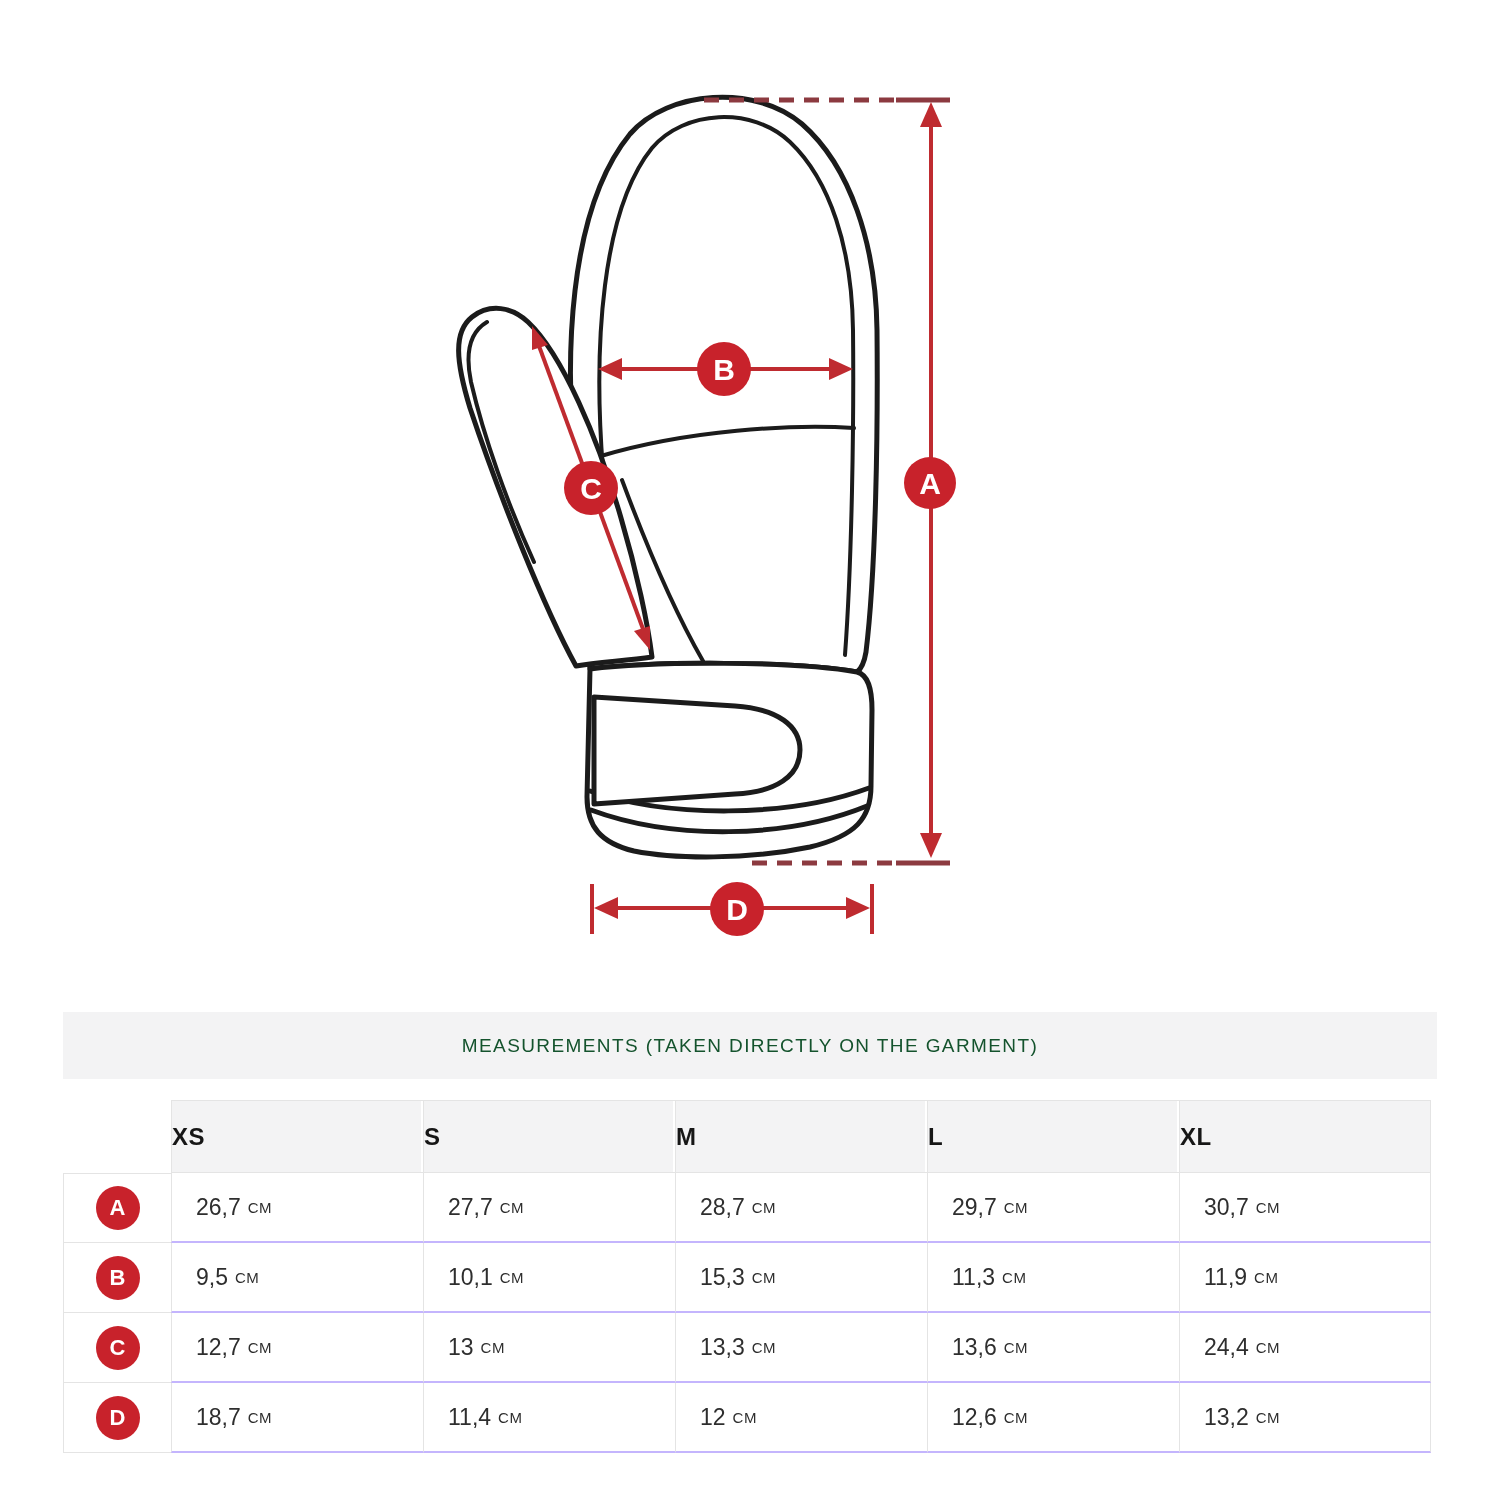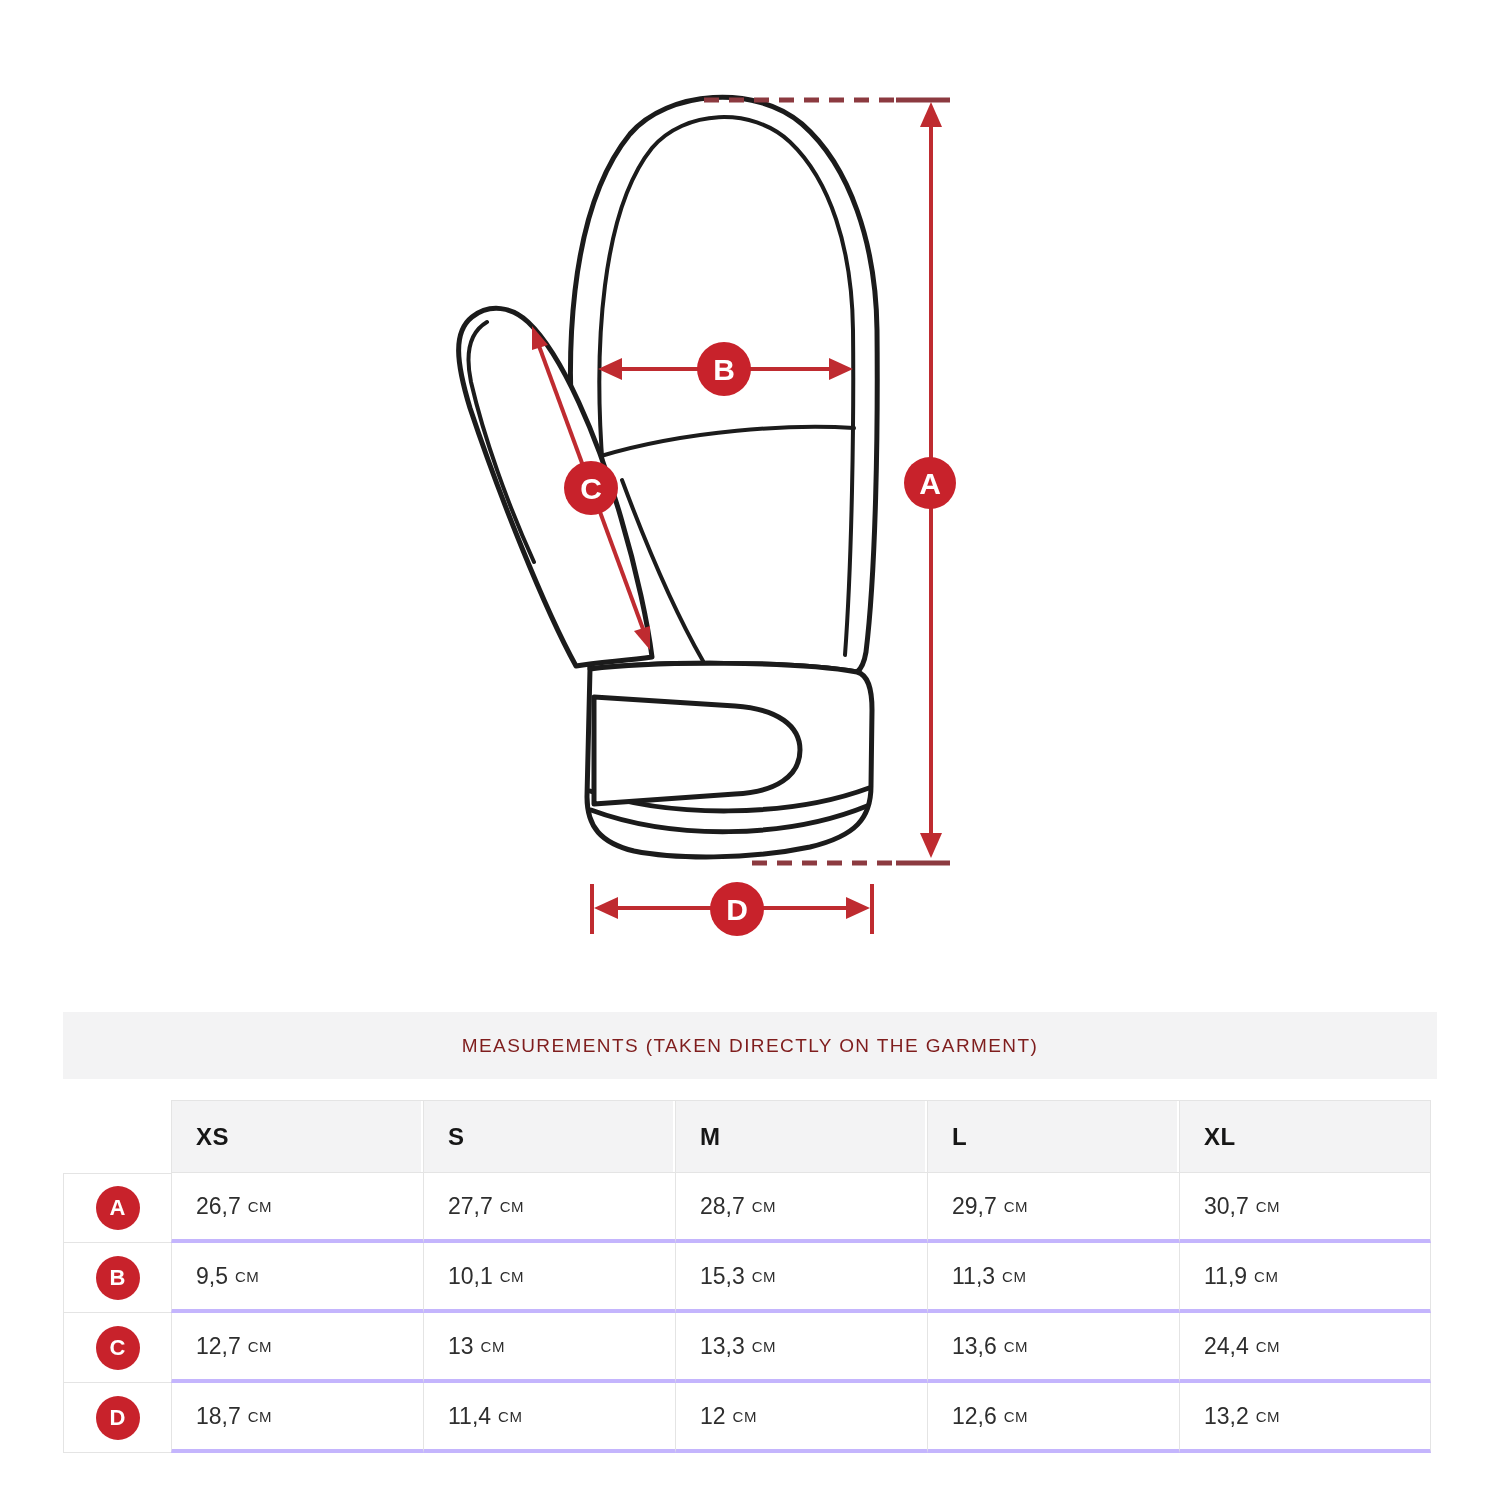--- a/index.html
+++ b/index.html
@@ -8,44 +8,44 @@
     position:relative; width:1500px; height:1500px; background:#ffffff;
     font-family:"Liberation Sans", sans-serif; overflow:hidden;
   }
   .diagram-svg { position:absolute; left:400px; top:50px; width:700px; height:920px; }
 
   .title-band {
     position:absolute; left:63px; top:1012px; width:1374px; height:67px;
     background:#f3f3f4; display:flex; align-items:center; justify-content:center;
   }
   .title-band .band-text {
-    color:#7f1d1d; font-size:19px; letter-spacing:1.4px; font-weight:400;
+    color:#14532d; font-size:19px; letter-spacing:1.4px; font-weight:400;
   }
 
   .size-table {
     position:absolute; left:63px; top:1100px;
     display:grid;
     grid-template-columns:108px 252px 252px 252px 252px 252px;
     grid-template-rows:73px 70px 70px 70px 70px;
   }
   .corner { background:#ffffff; }
   .head {
     background:#f3f3f4; border:1px solid #e4e4e4; border-right:none;
     box-shadow:inset -2px 0 0 #ffffff;
-    display:flex; align-items:center; padding-left:24px;
+    display:flex; align-items:center; 
     font-weight:bold; font-size:24px; color:#161616; letter-spacing:0.5px;
   }
   .h-last { border-right:1px solid #e4e4e4; box-shadow:none;text-align:center; }
   .lbl {
     border-left:1px solid #e4e4e4; border-bottom:1px solid #e4e4e4;
     display:flex; align-items:center; justify-content:center;
   }
   .lbl-a { border-top:1px solid #e4e4e4; }
   .cell {
-    border-left:1px solid #e4e4e4; border-bottom:4px solid #c4b5fd;
+    border-left:1px solid #e4e4e4; border-bottom:2px solid #c4b5fd;
     display:flex; align-items:baseline; padding-left:24px;
     background:#ffffff; align-items:center;
   }
   .c-last { border-right:1px solid #e4e4e4;text-align:center; }
   .val { font-size:23px; color:#2e2e2e; }
   .unit { font-size:15px; color:#2e2e2e; margin-left:7px; letter-spacing:0.5px; text-transform:uppercase; }
   .dot {
     width:44px; height:44px; border-radius:50%; background:#c8222b;
     color:#ffffff; font-weight:bold; font-size:22px;
     display:flex; align-items:center; justify-content:center;

